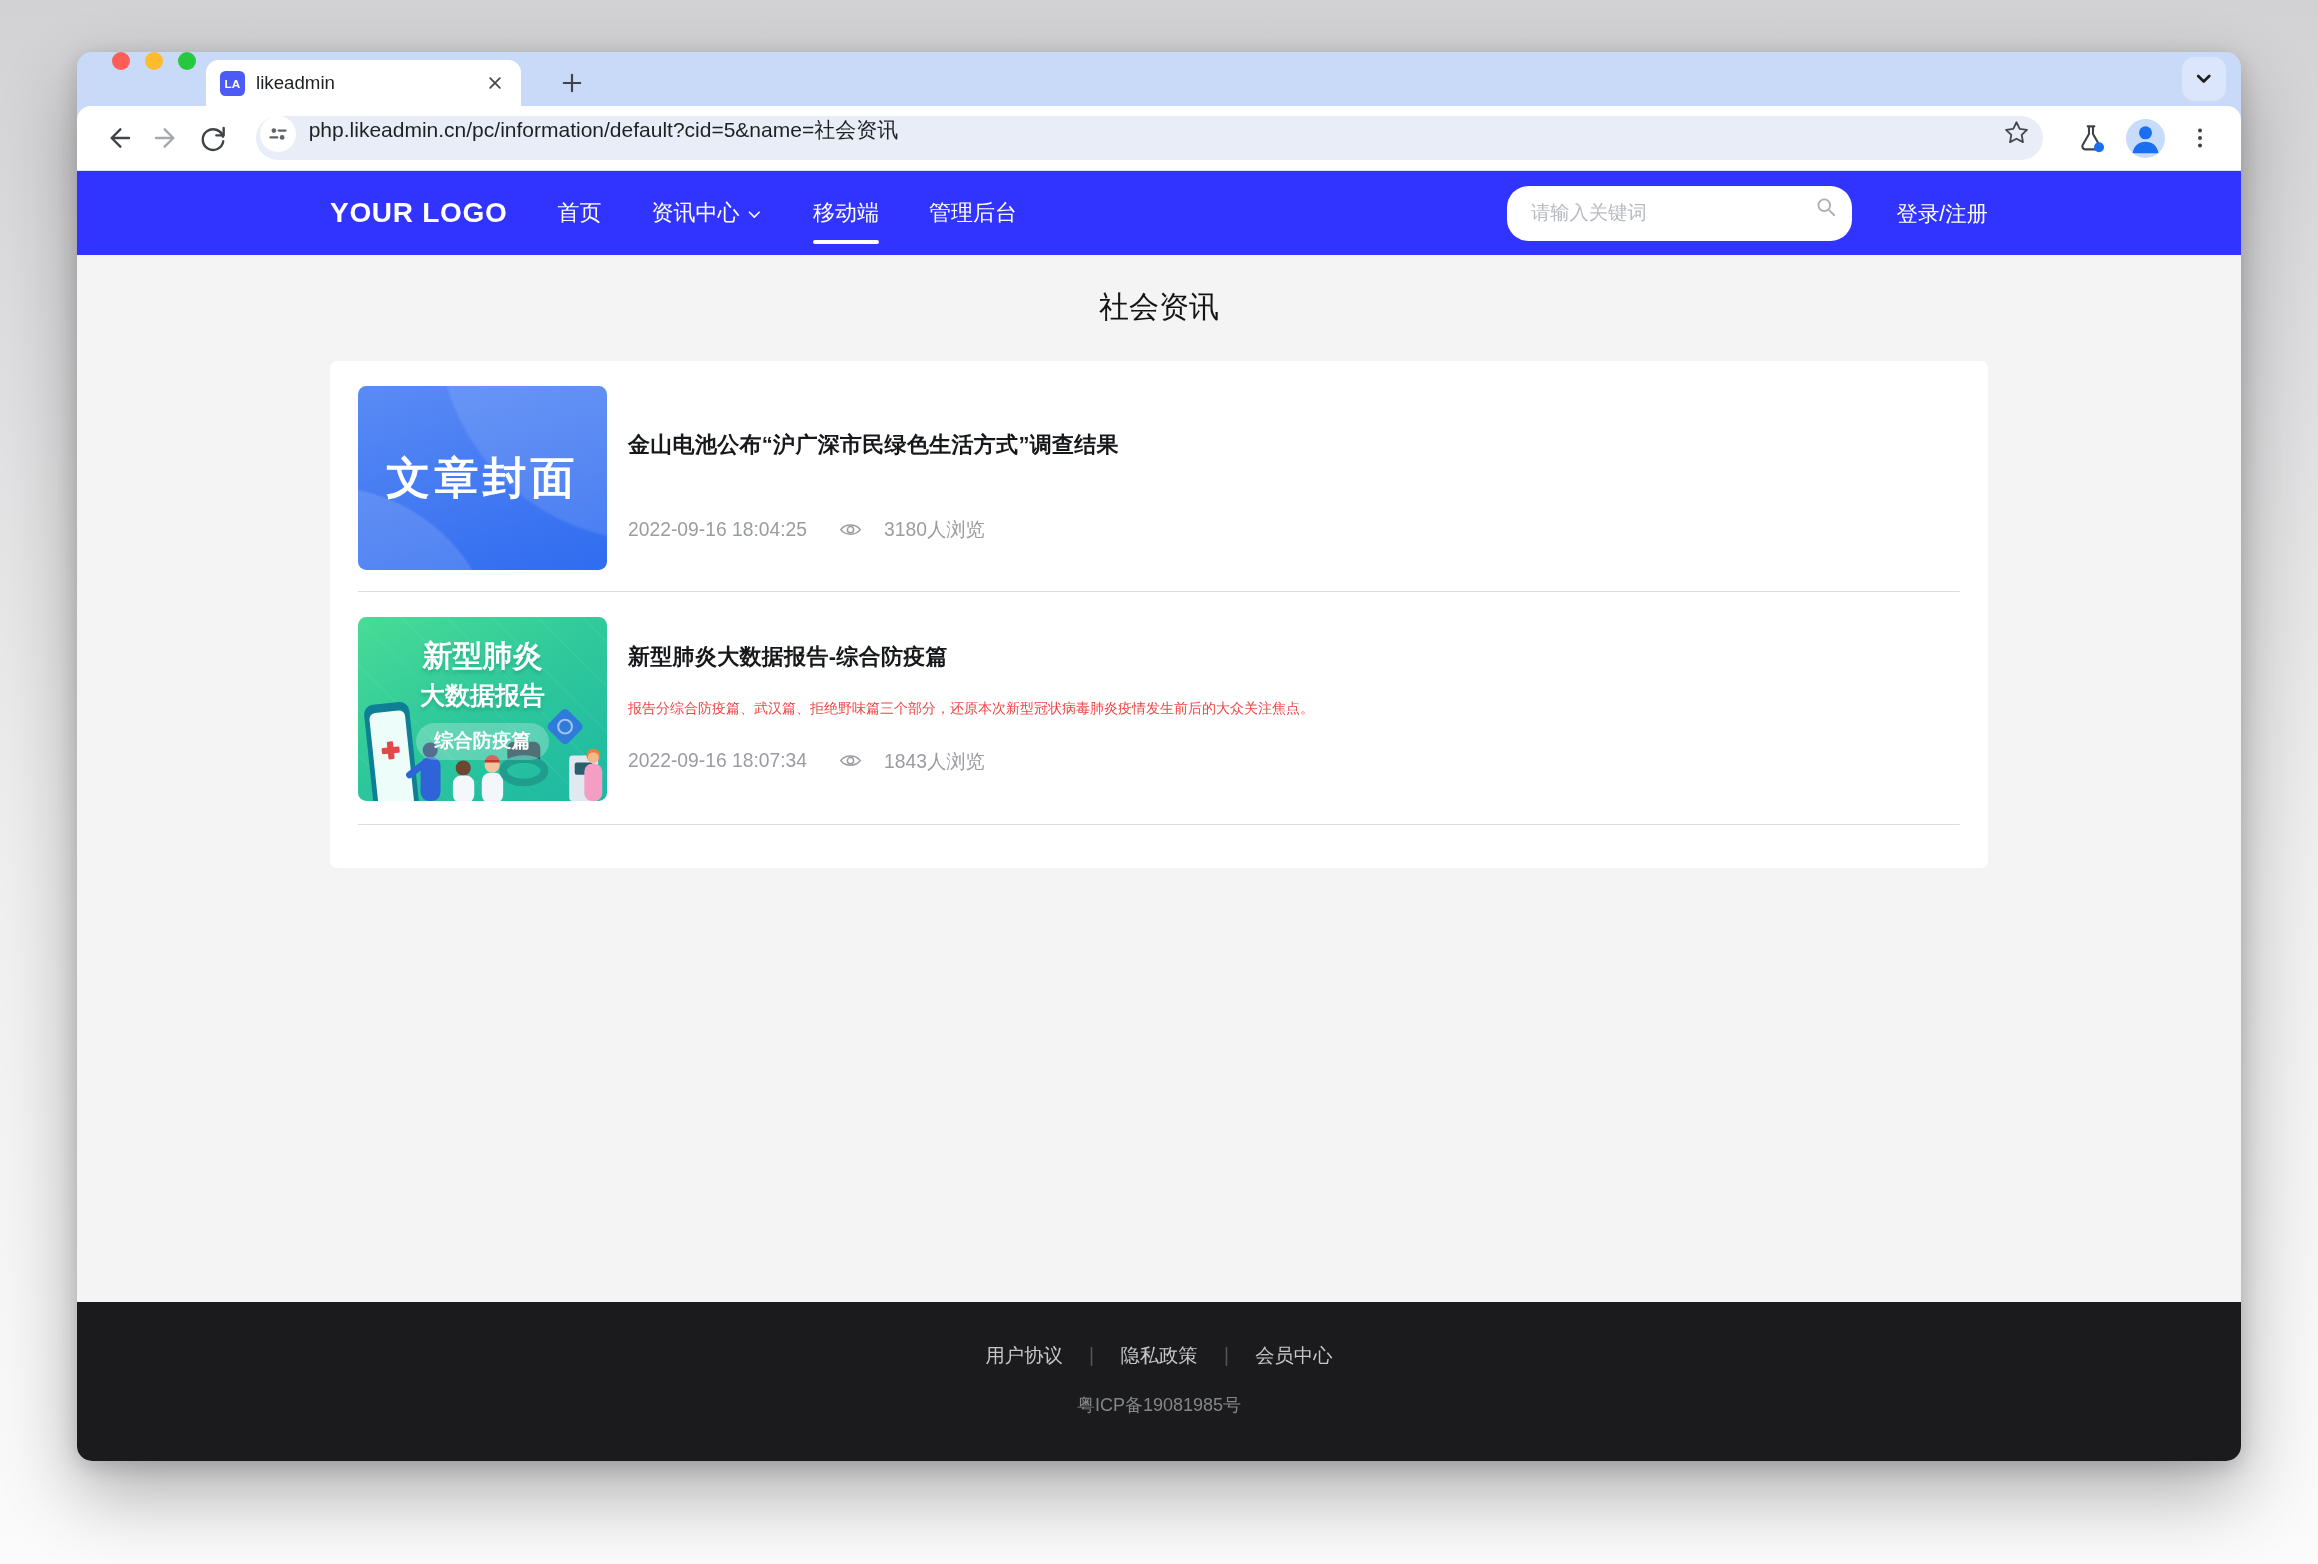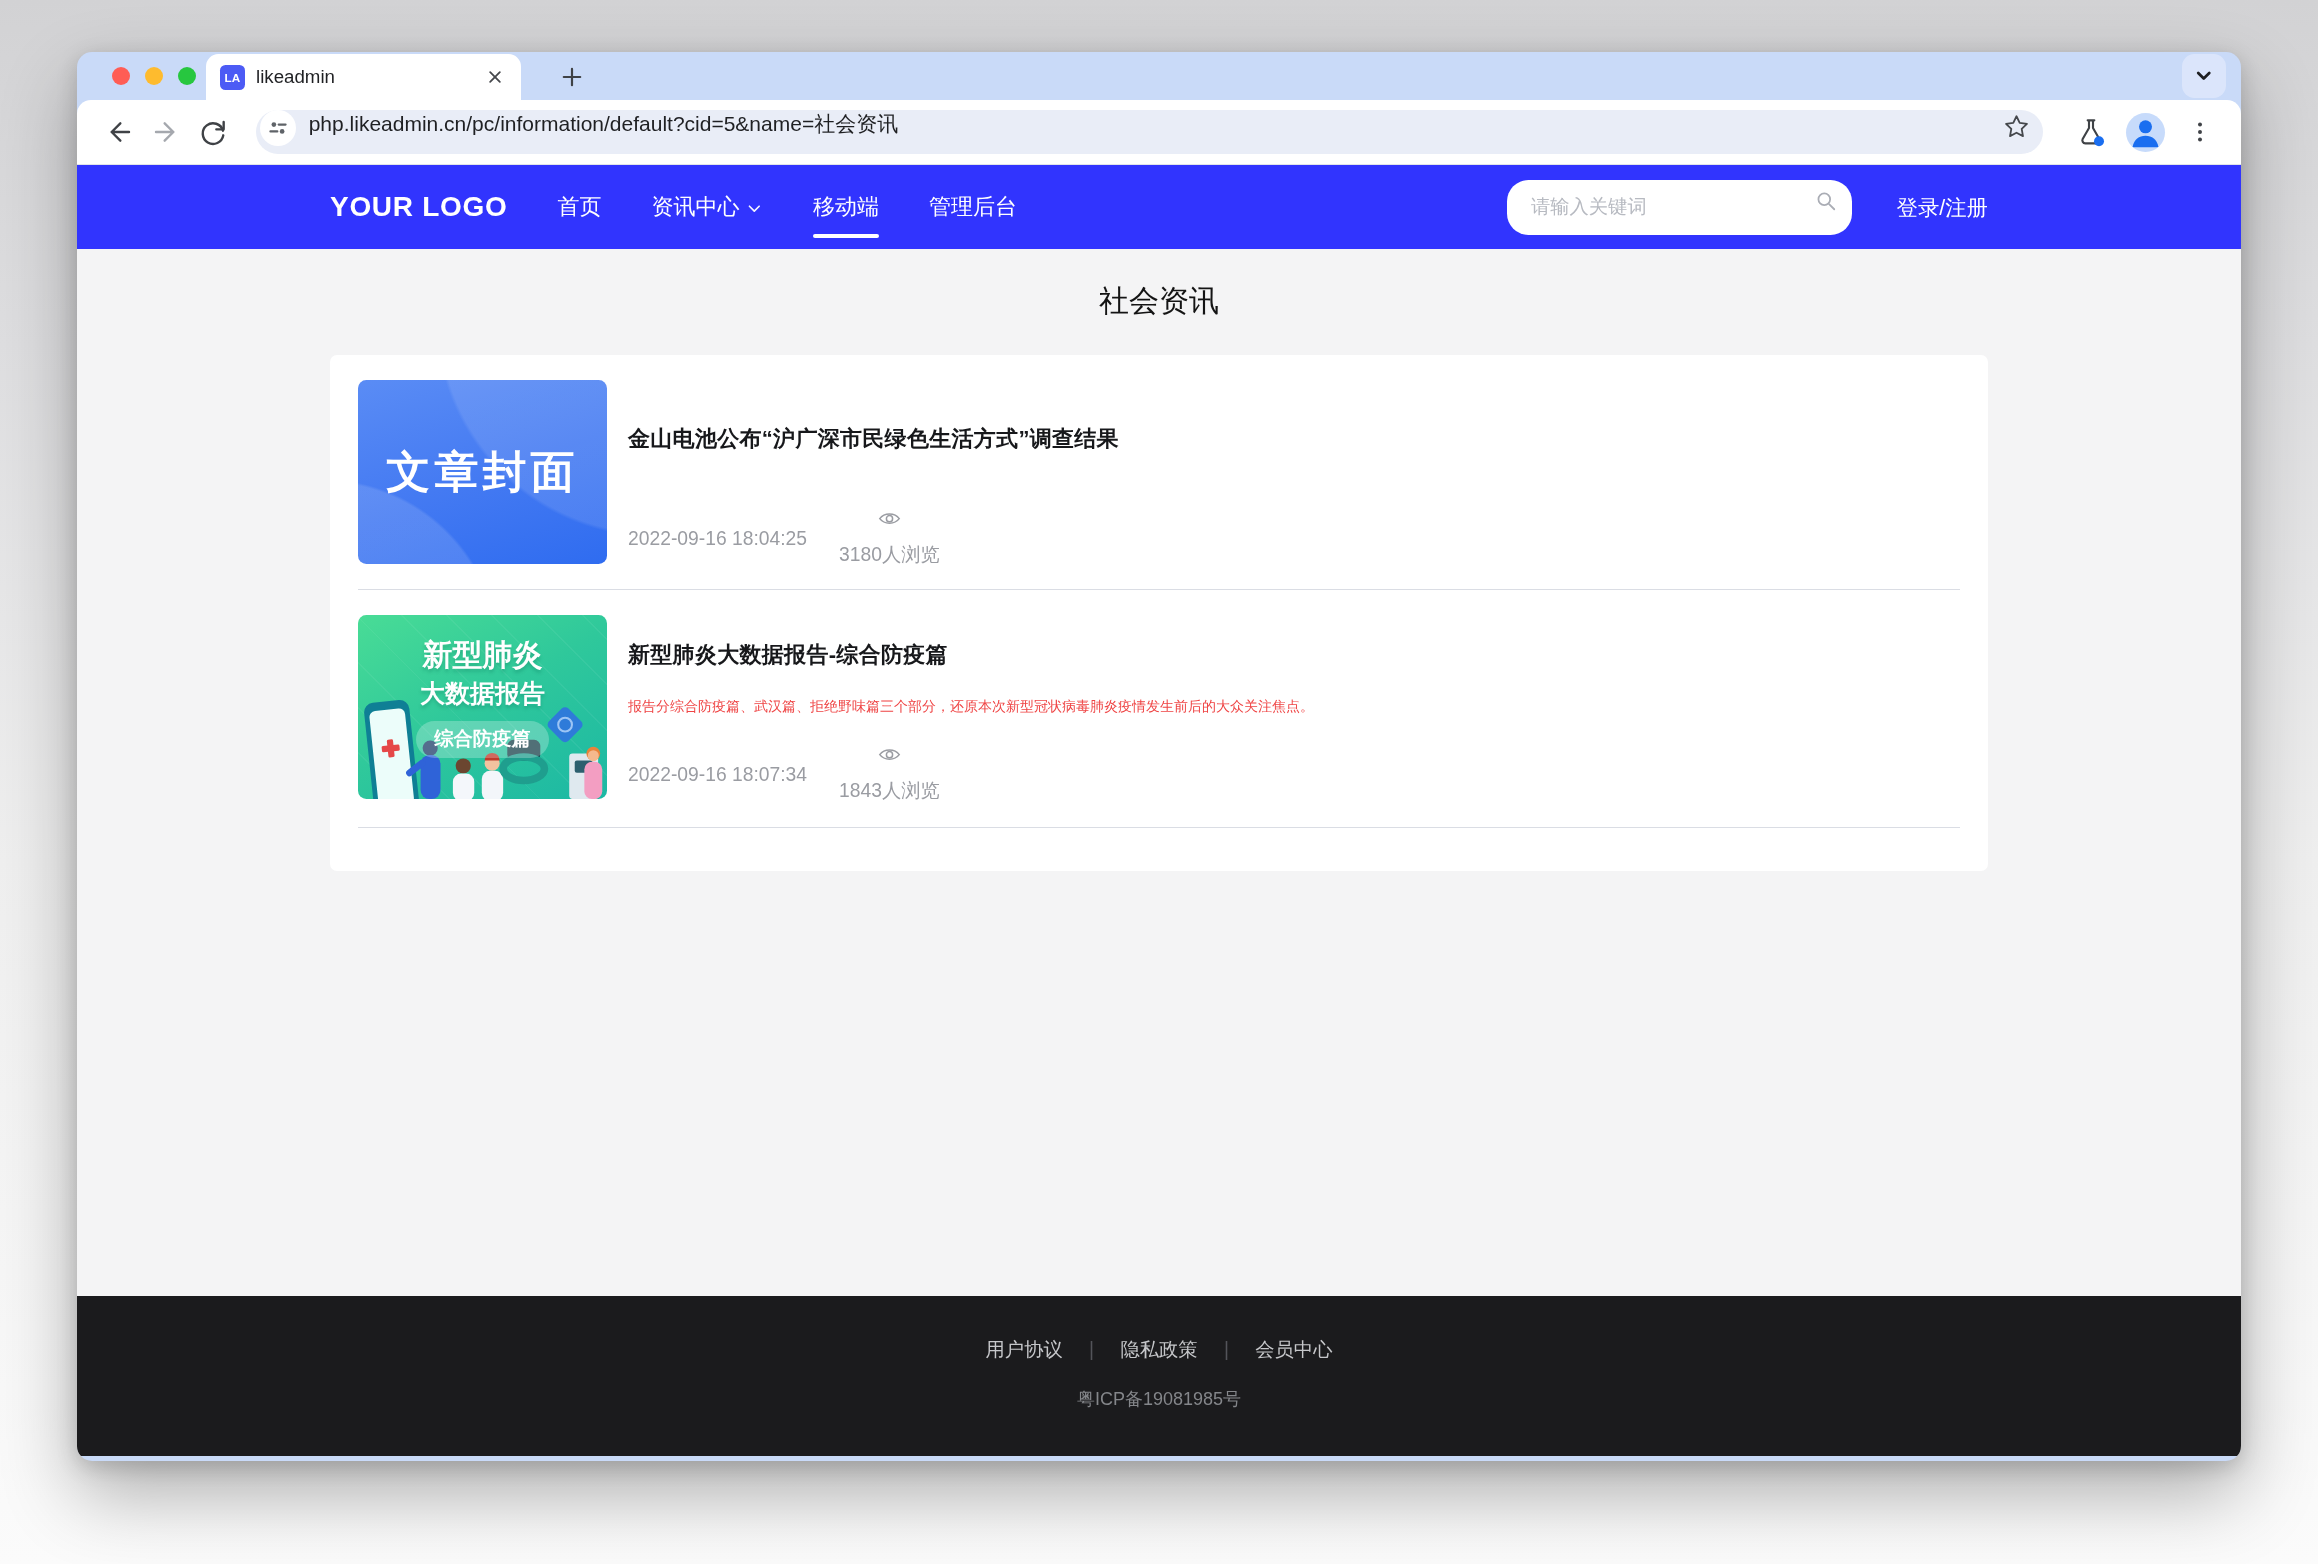--- a/index.html
+++ b/index.html
@@ -6,21 +6,21 @@
   html,body { width:2319px; height:1564px; overflow:hidden;
     font-family:"Liberation Sans", sans-serif; }
   .desktop { width:100%; height:100%;
     background:linear-gradient(180deg,#d2d2d4 0%,#dedee0 22%,#efefef 55%,#fbfbfb 100%);
     position:relative; }
   .window { position:absolute; left:77px; top:52px; width:2164px; height:1409px;
     background:#c9daf8; border-radius:15px; overflow:hidden;
     box-shadow:0 33px 76px rgba(0,0,0,.30), 0 5.5px 21px rgba(0,0,0,.16); }
 
   
-  .tabstrip { height:48px; position:relative; display:flex; align-items:center; }
+  .tabstrip { height:54px; position:relative; display:flex; align-items:flex-start; }
   .lights { display:flex; gap:15px; padding-left:35px; }
   .light { width:18px; height:18px; border-radius:50%; }
   .light.red{ background:#ff5d55; } .light.yellow{ background:#febb2e; } .light.green{ background:#27c73f; }
   .tab { position:absolute; left:129px; bottom:0; width:315px; height:46px; background:#fff;
     border-radius:12.4px 12.4px 0 0; display:flex; align-items:center; padding:0 14px; }
   .favicon { width:25px; height:25px; border-radius:5.5px; background:#4c5bf5; color:#fff;
     display:flex; align-items:center; justify-content:center; font-size:11.7px; font-weight:bold; letter-spacing:0.3px; }
   .tab-title { margin-left:11px; font-size:18.7px; color:#1f2023; }
   .tab-close { margin-left:auto; width:23.5px; height:23.5px; display:flex; align-items:center; justify-content:center; }
   .newtab { position:absolute; left:478px; bottom:7px; width:33px; height:33px;
@@ -88,21 +88,21 @@
   .t2-illus { position:absolute; left:0; bottom:0; width:100%; height:117px; }
 
   .a-info { flex:1; display:flex; flex-direction:column; min-width:0; }
   .a-title { font-size:22px; font-weight:700; color:#17181b; letter-spacing:0.3px; }
   .article--1 .a-title { margin-top:44px; }
   .article--1 .a-meta { margin-top:56px; }
   .article--2 .a-title { margin-top:25px; }
   .a-desc { margin-top:27px; font-size:14px; color:#ef4444; line-height:1.4; }
   .article--2 .a-meta { margin-top:29px; }
   .a-meta { display:flex; align-items:center; gap:32px; font-size:19.3px; color:#9a9ca2; }
-  .views { display:flex; align-items:center; gap:14px;flex-direction:column; }
+  .views { display:flex; align-items:center; gap:22px; }
 
   .site-footer { height:160px; background:#1b1b1d; flex:none; text-align:center; padding-top:40px; }
   .f-links { font-size:19.3px; color:#c6c7ca; }
   .f-link { cursor:pointer; }
   .f-sep { color:#53545a; margin:0 21px; }
   .icp { margin-top:23.5px; font-size:18px; color:#84868a; }
 
   svg { display:block; }
 </style>
 </head>

